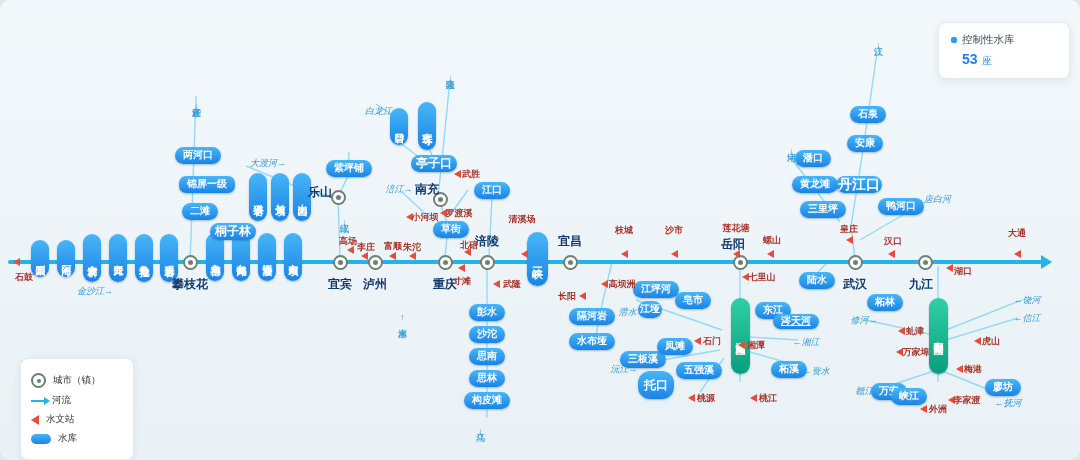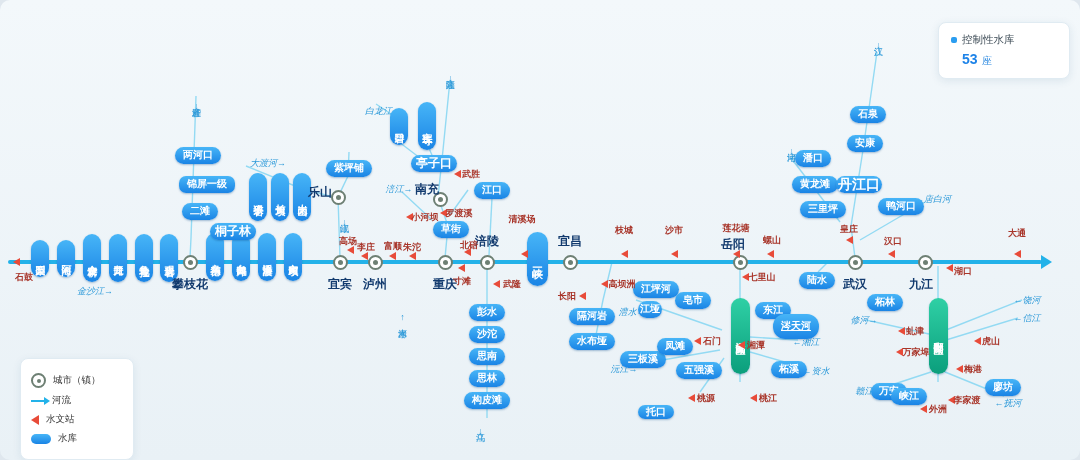--- a/index.html
+++ b/index.html
@@ -113,26 +113,26 @@
       <div class="pill h" style="left: 469px; top: 347.5px; width: 36px; height: 17px; font-size: 10px;">思南</div>
       <div class="pill h" style="left: 469px; top: 369.5px; width: 36px; height: 17px; font-size: 10px;">思林</div>
       <div class="pill h" style="left: 464px; top: 391.5px; width: 46px; height: 17px; font-size: 10px;">构皮滩</div>
       <div class="pill v" style="left: 526.5px; top: 232px; width: 21px; height: 54px; font-size: 11px;">三峡</div>
       <div class="pill h" style="left: 569px; top: 307.5px; width: 46px; height: 17px; font-size: 10px;">隔河岩</div>
       <div class="pill h" style="left: 569px; top: 332.5px; width: 46px; height: 17px; font-size: 10px;">水布垭</div>
       <div class="pill h" style="left: 633px; top: 280.5px; width: 46px; height: 17px; font-size: 10px;">江坪河</div>
       <div class="pill h" style="left: 638px; top: 300.5px; width: 24px; height: 17px; font-size: 10px;">江垭</div>
       <div class="pill h" style="left: 675px; top: 291.5px; width: 36px; height: 17px; font-size: 10px;">皂市</div>
       <div class="pill h" style="left: 620px; top: 350.5px; width: 46px; height: 17px; font-size: 10px;">三板溪</div>
-      <div class="pill h" style="left: 638px; top: 370.5px; width: 36px; height: 14px; font-size: 10px; margin-top: 34px;">托口</div>
+      <div class="pill h" style="left: 638px; top: 370.5px; width: 36px; height: 28px; font-size: 12px;">托口</div>
       <div class="pill h" style="left: 657px; top: 337.5px; width: 36px; height: 17px; font-size: 10px;">凤滩</div>
       <div class="pill h" style="left: 676px; top: 361.5px; width: 46px; height: 17px; font-size: 10px;">五强溪</div>
       <div class="pill h" style="left: 771px; top: 360.5px; width: 36px; height: 17px; font-size: 10px;">柘溪</div>
       <div class="pill h" style="left: 755px; top: 301.5px; width: 36px; height: 17px; font-size: 10px;">东江</div>
-      <div class="pill h" style="left: 773px; top: 313.5px; width: 46px; height: 25px; font-size: 10px; text-decoration: underline;">涔天河</div>
+      <div class="pill h" style="left: 773px; top: 313.5px; width: 46px; height: 15px; font-size: 10px; text-decoration: underline;">涔天河</div>
       <div class="pill v green" style="left: 730.5px; top: 298px; width: 19px; height: 76px; font-size: 10px;">洞庭湖区</div>
       <div class="pill h" style="left: 850px; top: 105.5px; width: 36px; height: 17px; font-size: 10px;">石泉</div>
       <div class="pill h" style="left: 847px; top: 134.5px; width: 36px; height: 17px; font-size: 10px;">安康</div>
       <div class="pill h" style="left: 795px; top: 149.5px; width: 36px; height: 17px; font-size: 10px;">潘口</div>
       <div class="pill h" style="left: 792px; top: 175.5px; width: 46px; height: 17px; font-size: 10px;">黄龙滩</div>
       <div class="pill h" style="left: 836px; top: 175.5px; width: 46px; height: 17px; font-size: 14px;">丹江口</div>
       <div class="pill h" style="left: 800px; top: 200.5px; width: 46px; height: 17px; font-size: 10px;">三里坪</div>
       <div class="pill h" style="left: 878px; top: 197.5px; width: 46px; height: 17px; font-size: 10px;">鸭河口</div>
       <div class="pill h" style="left: 799px; top: 271.5px; width: 36px; height: 17px; font-size: 10px;">陆水</div>
       <div class="pill h" style="left: 867px; top: 293.5px; width: 36px; height: 17px; font-size: 10px;">柘林</div>

